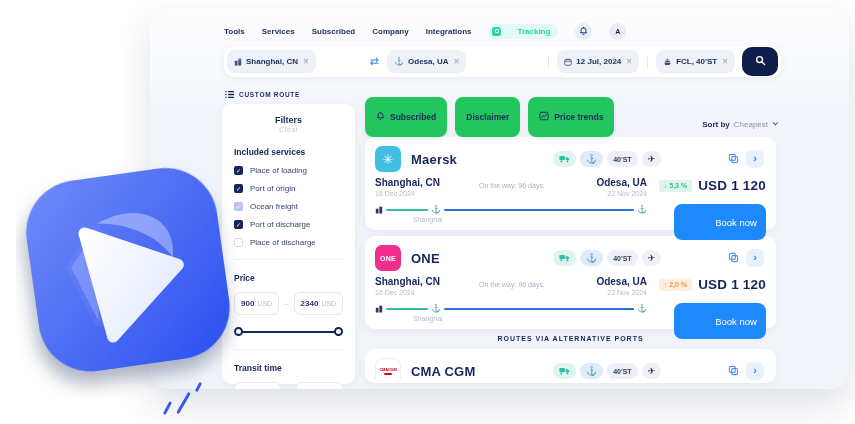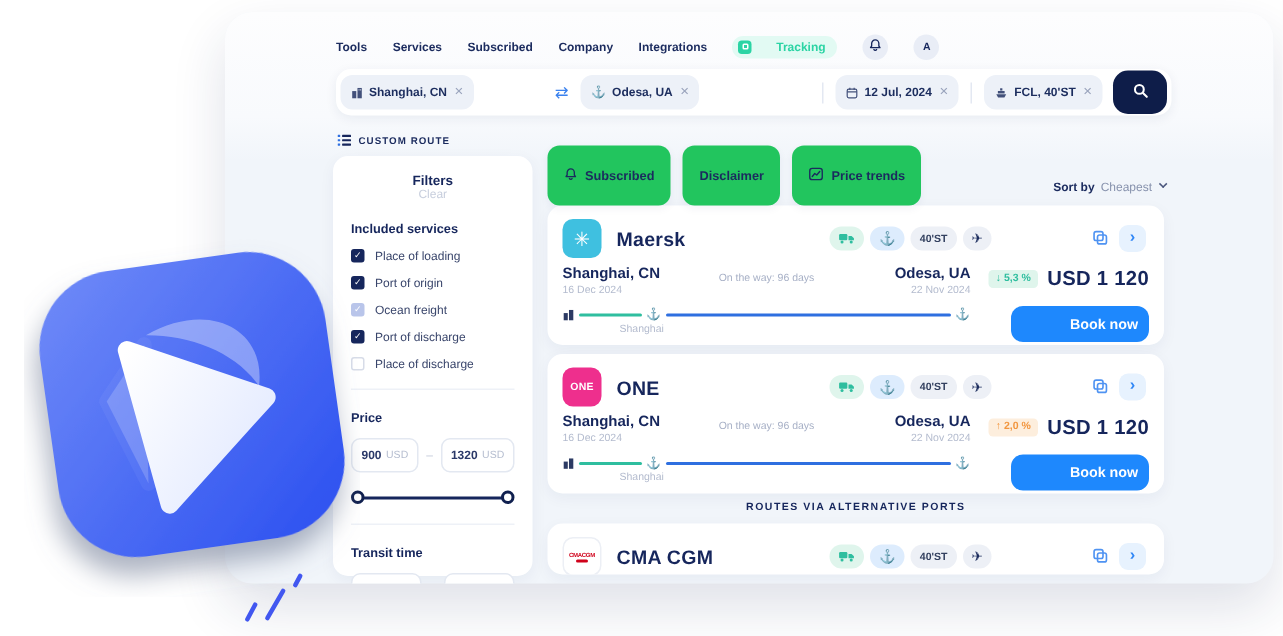--- a/index.html
+++ b/index.html
@@ -131,22 +131,22 @@
   .rl-ico { color:#2c3a63; display:flex; align-items:center; font-size:8px; line-height:1; }
   .seg-teal { width:42px; height:2px; background:var(--teal); border-radius:2px; }
   .seg-blue { flex:1; height:2.5px; background:var(--line-blue); border-radius:2px; }
   .via-label { position:absolute; left:38px; top:12px; font-size:7px; color:#b3bbce; }
   .price-col { flex:1; display:flex; flex-direction:column; align-items:flex-end; }
   .price-row { display:flex; align-items:center; gap:6px; margin-top:1px; }
   .trend { font-size:7px; font-weight:bold; border-radius:3px; padding:2.5px 5px; display:flex; gap:2px; }
   .trend.down { background:var(--mint); color:var(--teal); }
   .trend.up { background:var(--orange-bg); color:var(--orange); }
   .price { font-size:13.5px; font-weight:bold; color:#16265c; letter-spacing:.2px; }
-  .book-btn { margin-top:11px; width:92px; height:24px; background:var(--accent-blue); color:#fff;
-    border:none; border-radius:8px; font-size:9.5px; font-weight:bold; cursor:pointer; font-family:inherit;padding-left:32px; }
+  .book-btn { margin-top:11px; width:92px; height:36px; background:var(--accent-blue); color:#fff;
+    border:none; border-radius:8px; font-size:9.5px; font-weight:normal; cursor:pointer; font-family:inherit;padding-left:32px; }
 
   .alt-divider { text-align:center; font-size:7px; font-weight:bold; letter-spacing:1px;
     color:#16265c; margin:6px 0 7px; }
 
   
   .big-icon { position:absolute; left:16px; top:158px; width:224px; height:240px; z-index:5; pointer-events:none; }
   .spark { position:absolute; width:3px; border-radius:2px; background:#4257f0; z-index:5; }
   .spark.s1 { left:166px; top:401px; height:14px; transform:rotate(28deg); }
   .spark.s2 { left:182px; top:391px; height:24px; transform:rotate(30deg); }
   .spark.s3 { left:197px; top:382px; height:10px; transform:rotate(28deg); }
@@ -320,21 +320,21 @@
 
       <div class="f-div"></div>
       <div class="f-sec-title">Price</div>
       <div class="range-row">
         <span class="range-box">
           <span class="range-val">900</span>
           <span class="range-unit">USD</span>
         </span>
         <span class="range-dash">–</span>
         <span class="range-box">
-          <span class="range-val">1320</span>
+          <span class="range-val">2340</span>
           <span class="range-unit">USD</span>
         </span>
       </div>
       <div class="slider">
         <div class="track"></div>
         <div class="handle l"></div>
         <div class="handle r"></div>
       </div>
 
       <div class="f-div"></div>

